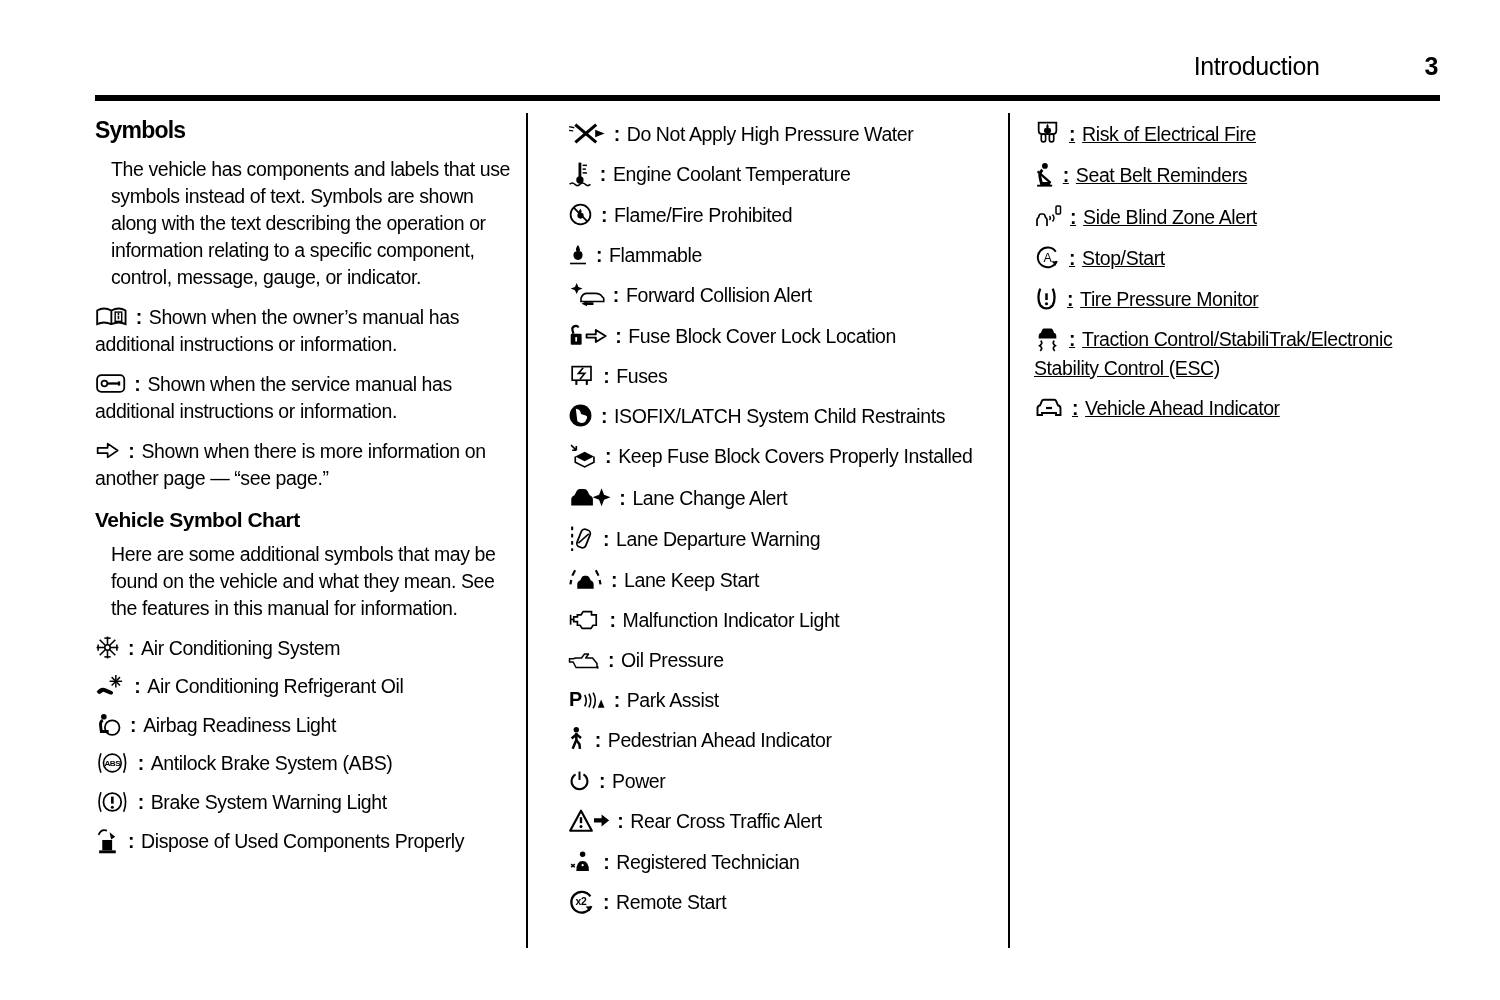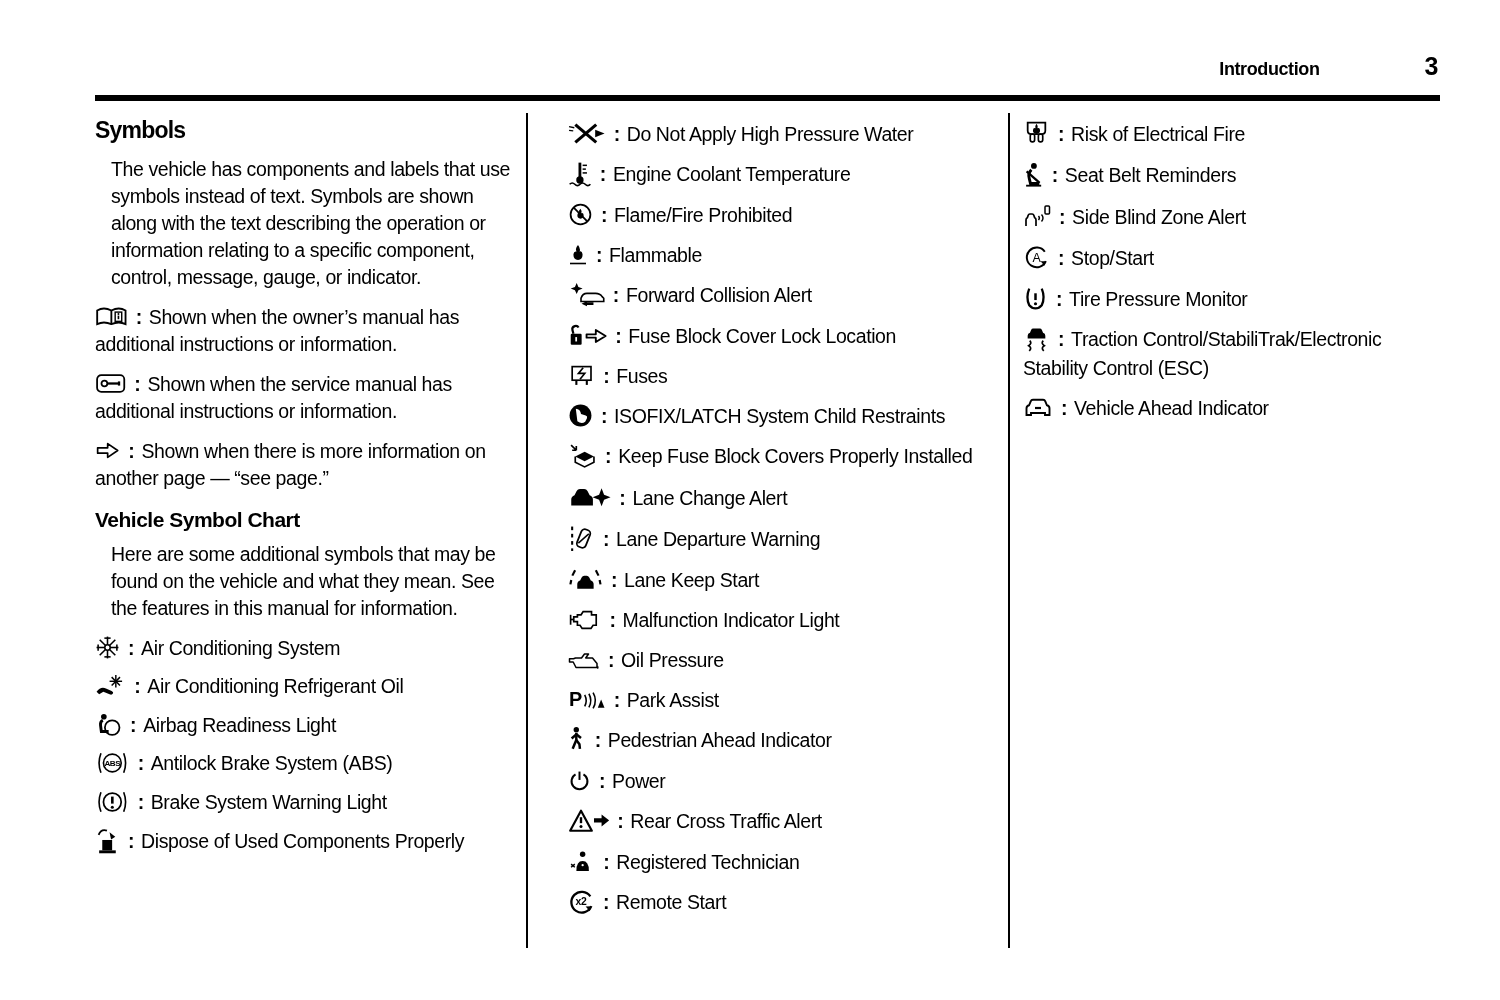--- a/index.html
+++ b/index.html
@@ -11,33 +11,33 @@
     font-family:"Liberation Sans", sans-serif;
     letter-spacing:-0.4px;
     overflow:hidden;
     box-sizing:border-box;
   }
   
   .hdr{
     display:flex;justify-content:flex-end;align-items:baseline;
     padding:52px 62px 0 95px;
   }
-  .hdr-title{font-weight:bold;font-size:18px;}
+  .hdr-title{font-weight:normal;font-size:25px;}
   .hdr-page{font-weight:bold;font-size:25px;margin-left:105px;}
   .rule{height:6px;background:#000;margin:14px 60px 0 95px;}
   
   .columns{
     display:flex;align-items:stretch;
     margin:12px 60px 0 95px;
     height:835px;
   }
   .col{box-sizing:border-box;}
   .col1{width:433px;padding-right:14px;border-right:2px solid #000;}
   .col2{width:470px;padding:8px 12px 0 28px;border-right:2px solid #000;margin-left:12px;}
-  .col3{flex:1;padding:8px 0 0 13px;}
+  .col3{flex:1;padding:8px 0 0 24px;text-decoration:underline;}
   h1{font-size:23px;margin:4px 0 12px 0;letter-spacing:-0.8px;}
   h2{font-size:21px;margin:16px 0 9px 0;letter-spacing:-0.5px;}
   p{font-size:19.5px;line-height:27px;margin:0 0 13px 16px;}
   .sym{font-size:19.5px;line-height:27px;margin:0 0 13px 0;}
   .col1 .sym-row{margin-bottom:11px;}
   .icon{display:inline-block;vertical-align:middle;margin-right:2px;position:relative;top:-2px;}
   .icon svg{display:block;stroke:#000;fill:none;}
   .icon svg text{stroke:none;fill:#000;}
   .sep{margin:0 7px 0 6px;font-weight:bold;}
 </style>

